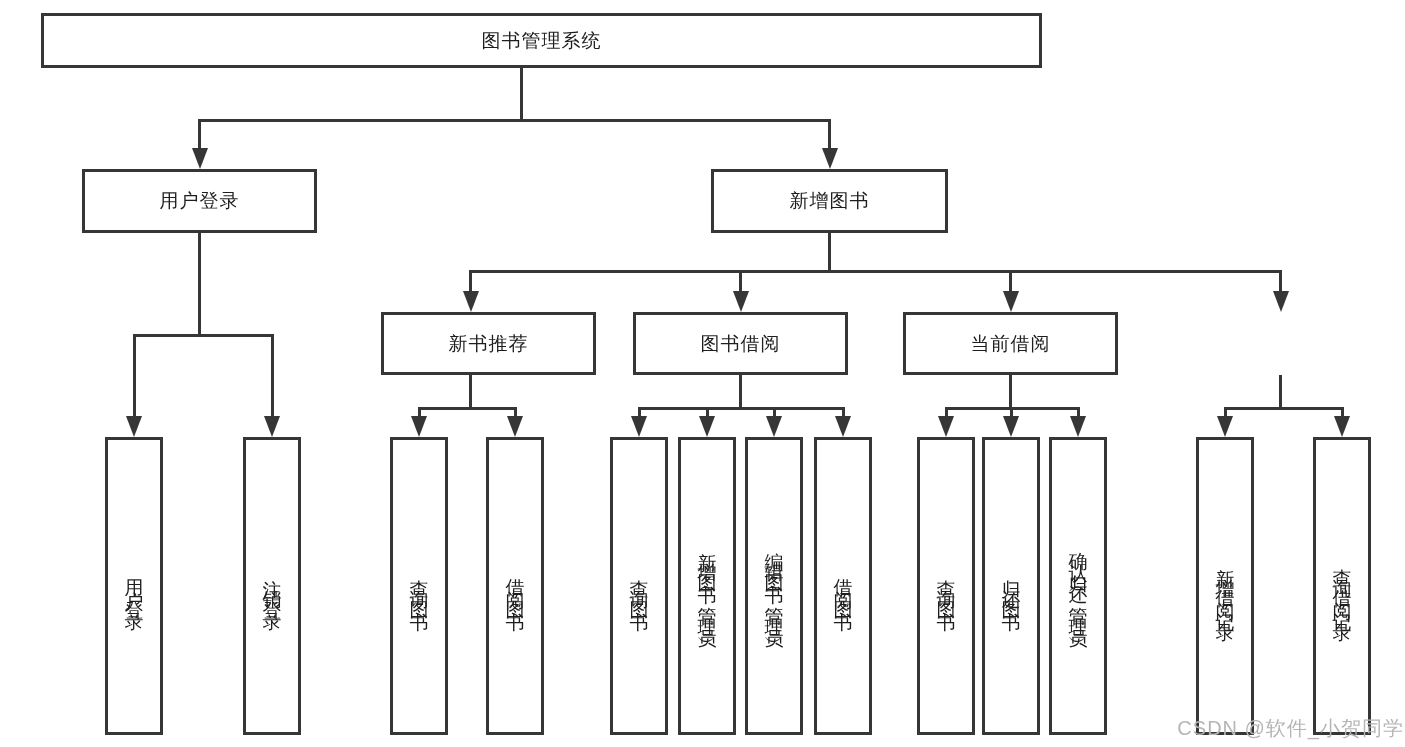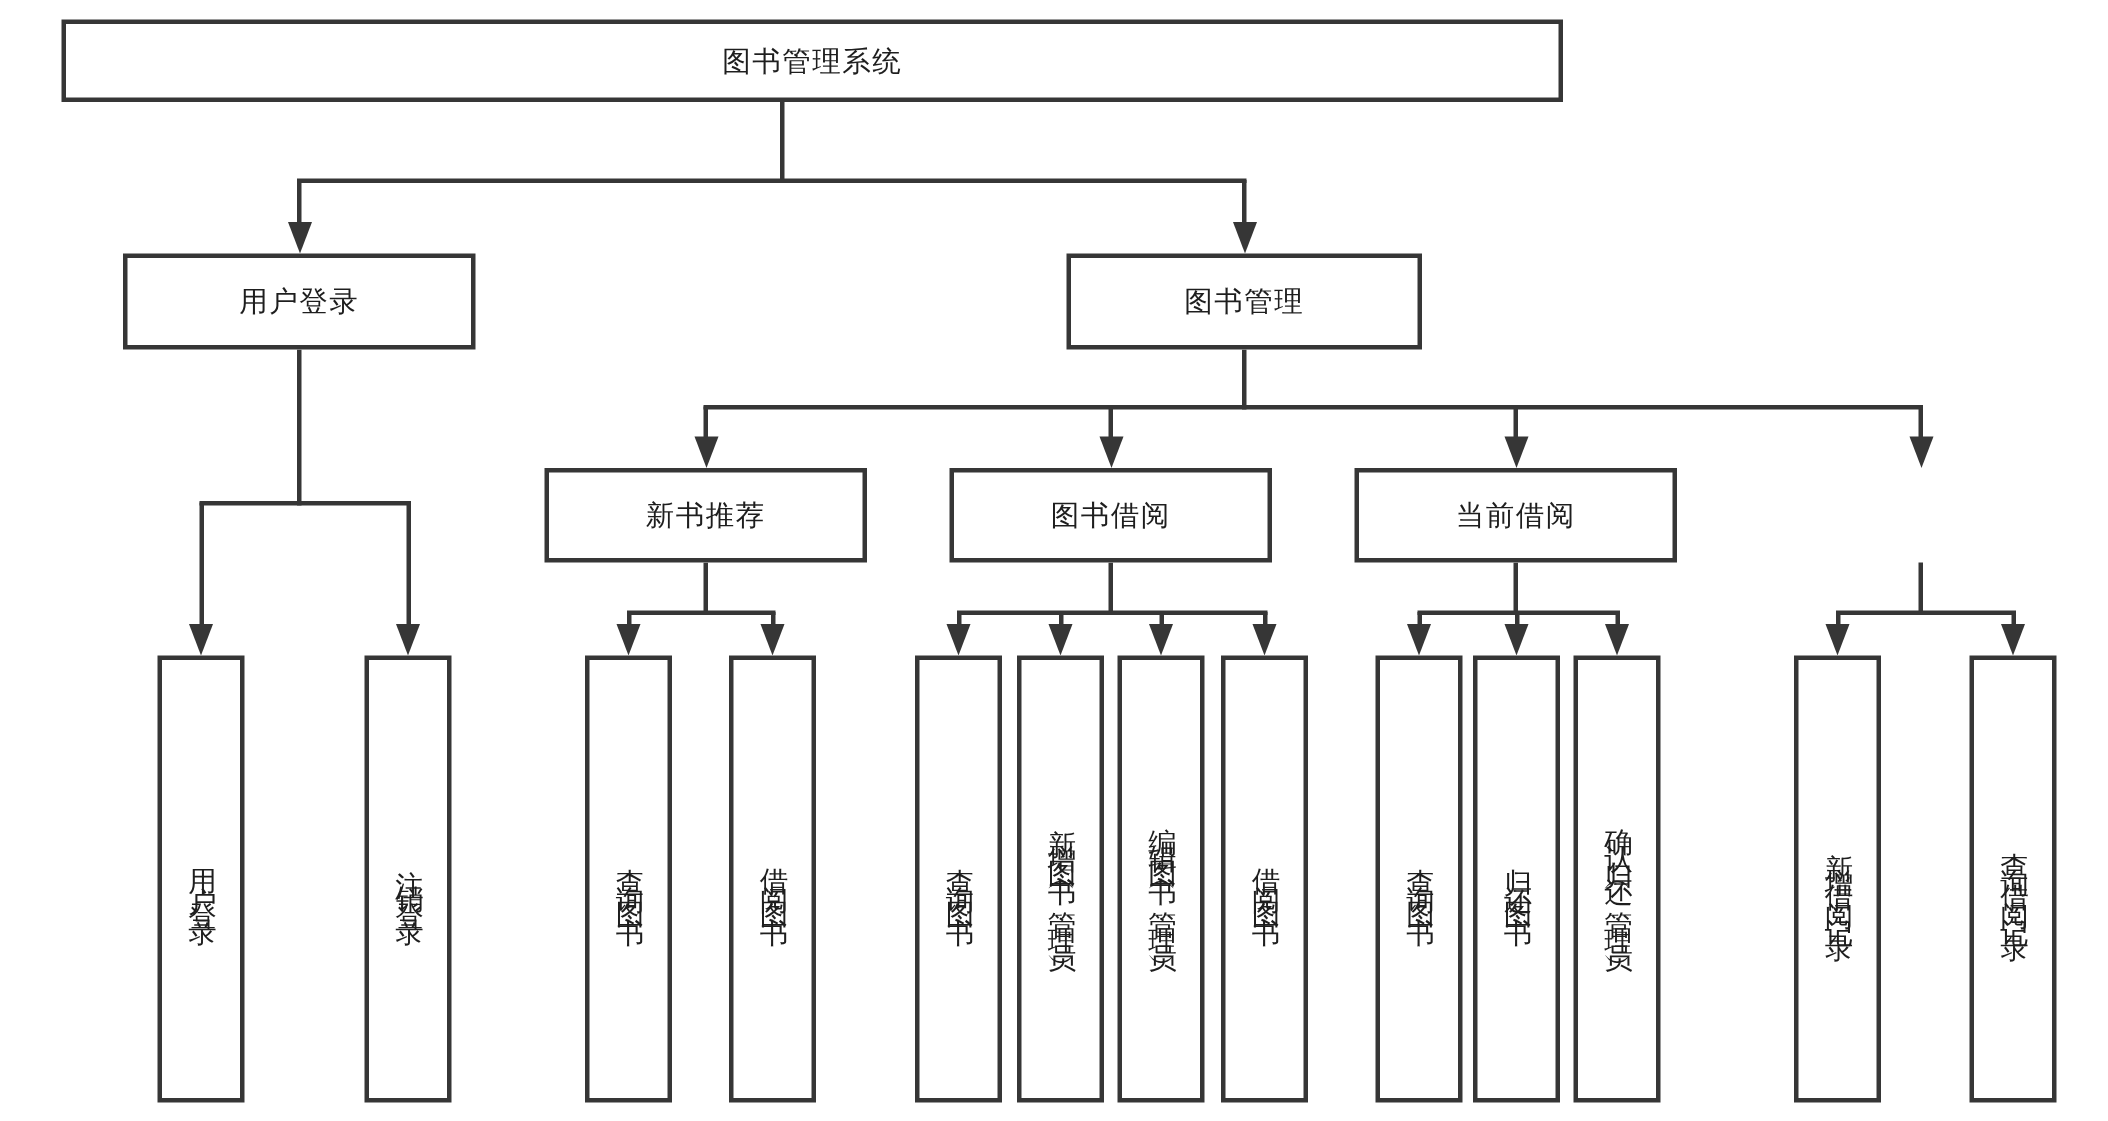--- a/index.html
+++ b/index.html
@@ -49,20 +49,21 @@
     font-size:20px;
     color:var(--wm,#b5b5b5);
     z-index:5;
     letter-spacing:1px;
   }
 </style>
 </head>
 <body>
 
 <div id="canvas" style="--bg: #ffffff; --line: #363636; --text: #1e1e1e; --wm: #b5b5b5;">
+  <span class="watermark">CSDN @软件_小贺同学</span>
 <div class="vline" style="left: 520px; top: 68px; width: 3px; height: 53.5px;"></div>
     <div class="hline" style="left: 198px; top: 118.5px; width: 633px; height: 3px;"></div>
     <div class="vline" style="left: 198px; top: 120px; width: 3px; height: 34px;"></div>
     <div class="arrow" style="left: 191.5px; top: 148px;"></div>
     <div class="vline" style="left: 828px; top: 120px; width: 3px; height: 34px;"></div>
     <div class="arrow" style="left: 821.5px; top: 148px;"></div>
     <div class="vline" style="left: 198px; top: 233px; width: 3px; height: 103.5px;"></div>
     <div class="hline" style="left: 132.5px; top: 333.5px; width: 141px; height: 3px;"></div>
     <div class="vline" style="left: 132.5px; top: 335px; width: 3px; height: 87px;"></div>
     <div class="arrow" style="left: 126px; top: 416px;"></div>
@@ -108,23 +109,23 @@
     <div class="arrow" style="left: 1217px; top: 416px;"></div>
     <div class="vline" style="left: 1340.5px; top: 408px; width: 3px; height: 14px;"></div>
     <div class="arrow" style="left: 1334px; top: 416px;"></div>
     <div class="node" style="left: 21px; top: 13px; width: 1001px; height: 55px; margin-left: 20px;">
       <span class="label">图书管理系统</span>
     </div>
     <div class="node" style="left: 82px; top: 169px; width: 235px; height: 64px;">
       <span class="label">用户登录</span>
     </div>
     <div class="node" style="left: 711px; top: 169px; width: 237px; height: 64px;">
-      <span class="label">图书管理</span>
+      <span class="label">新增图书</span>
     </div>
-    <div class="node" style="left: 363px; top: 312px; width: 215px; height: 63px;">
+    <div class="node" style="left: 381px; top: 312px; width: 215px; height: 63px;">
       <span class="label">新书推荐</span>
     </div>
     <div class="node" style="left: 633px; top: 312px; width: 215px; height: 63px; justify-content: center;">
       <span class="label">图书借阅</span>
     </div>
     <div class="node" style="left: 903px; top: 312px; width: 215px; height: 63px;">
       <span class="label">当前借阅</span>
     </div>
     <div class="node v" style="left: 105px; top: 437px; width: 58px; height: 298px;">
       <span class="label">用户登录</span>

